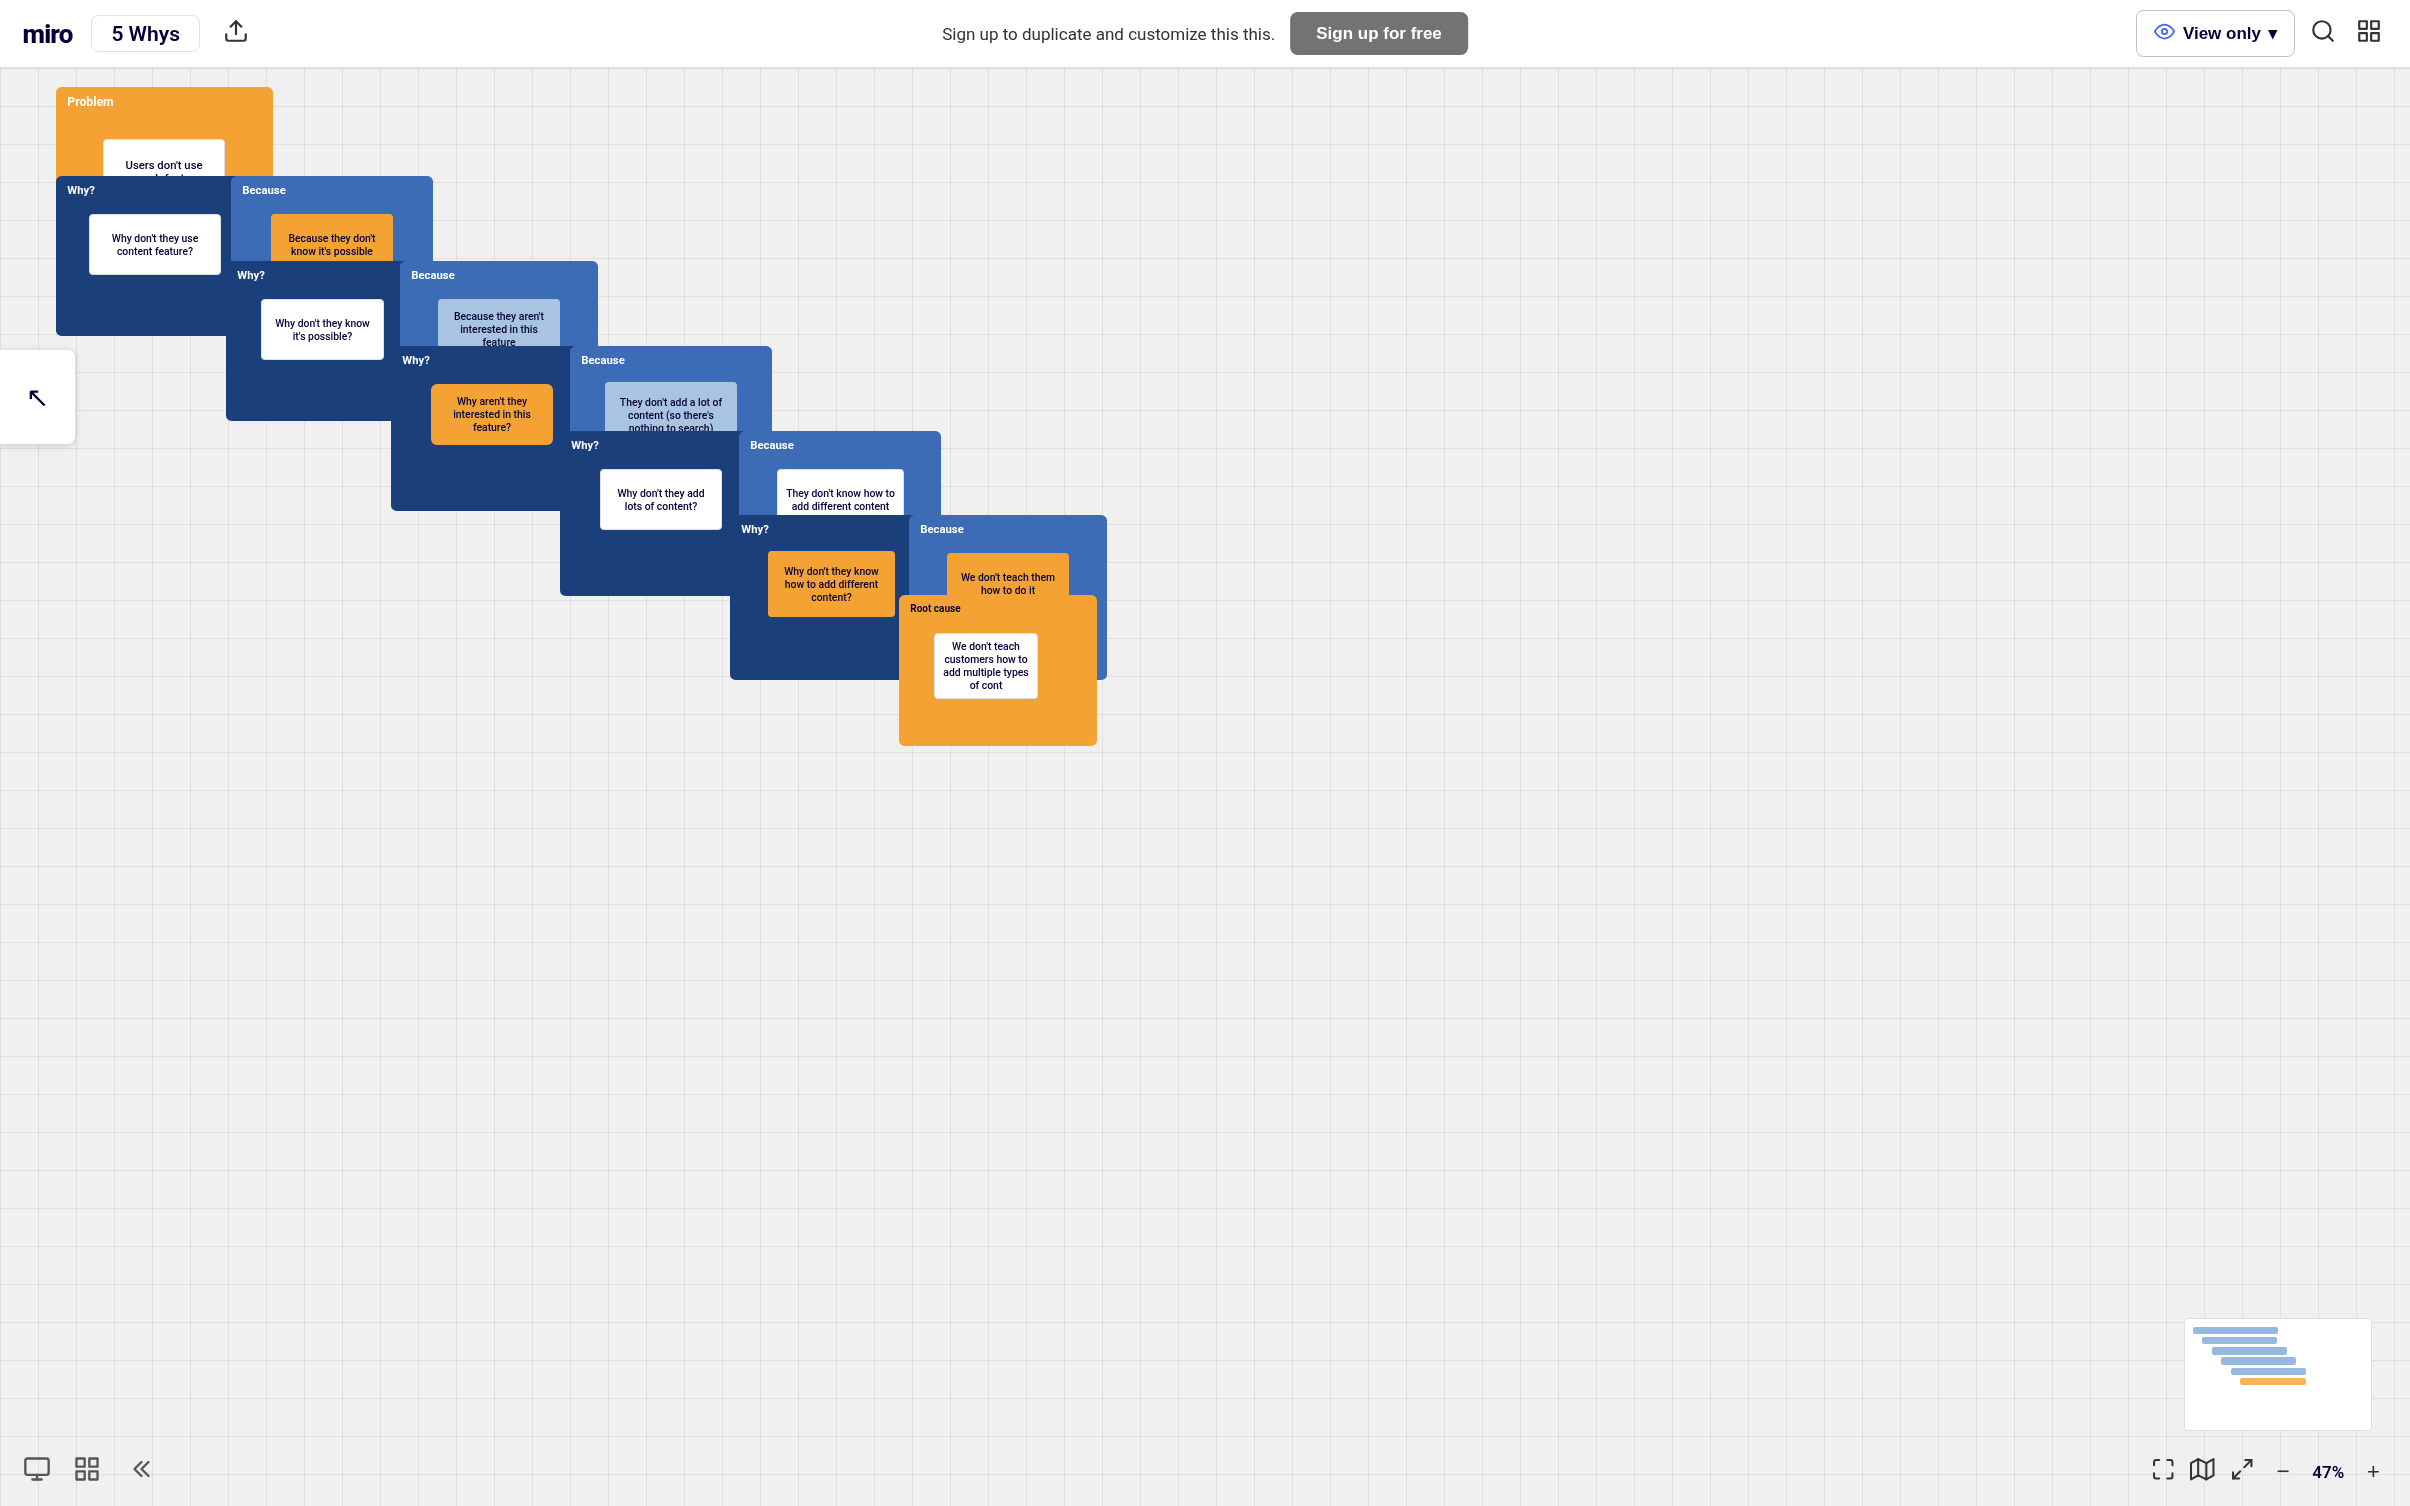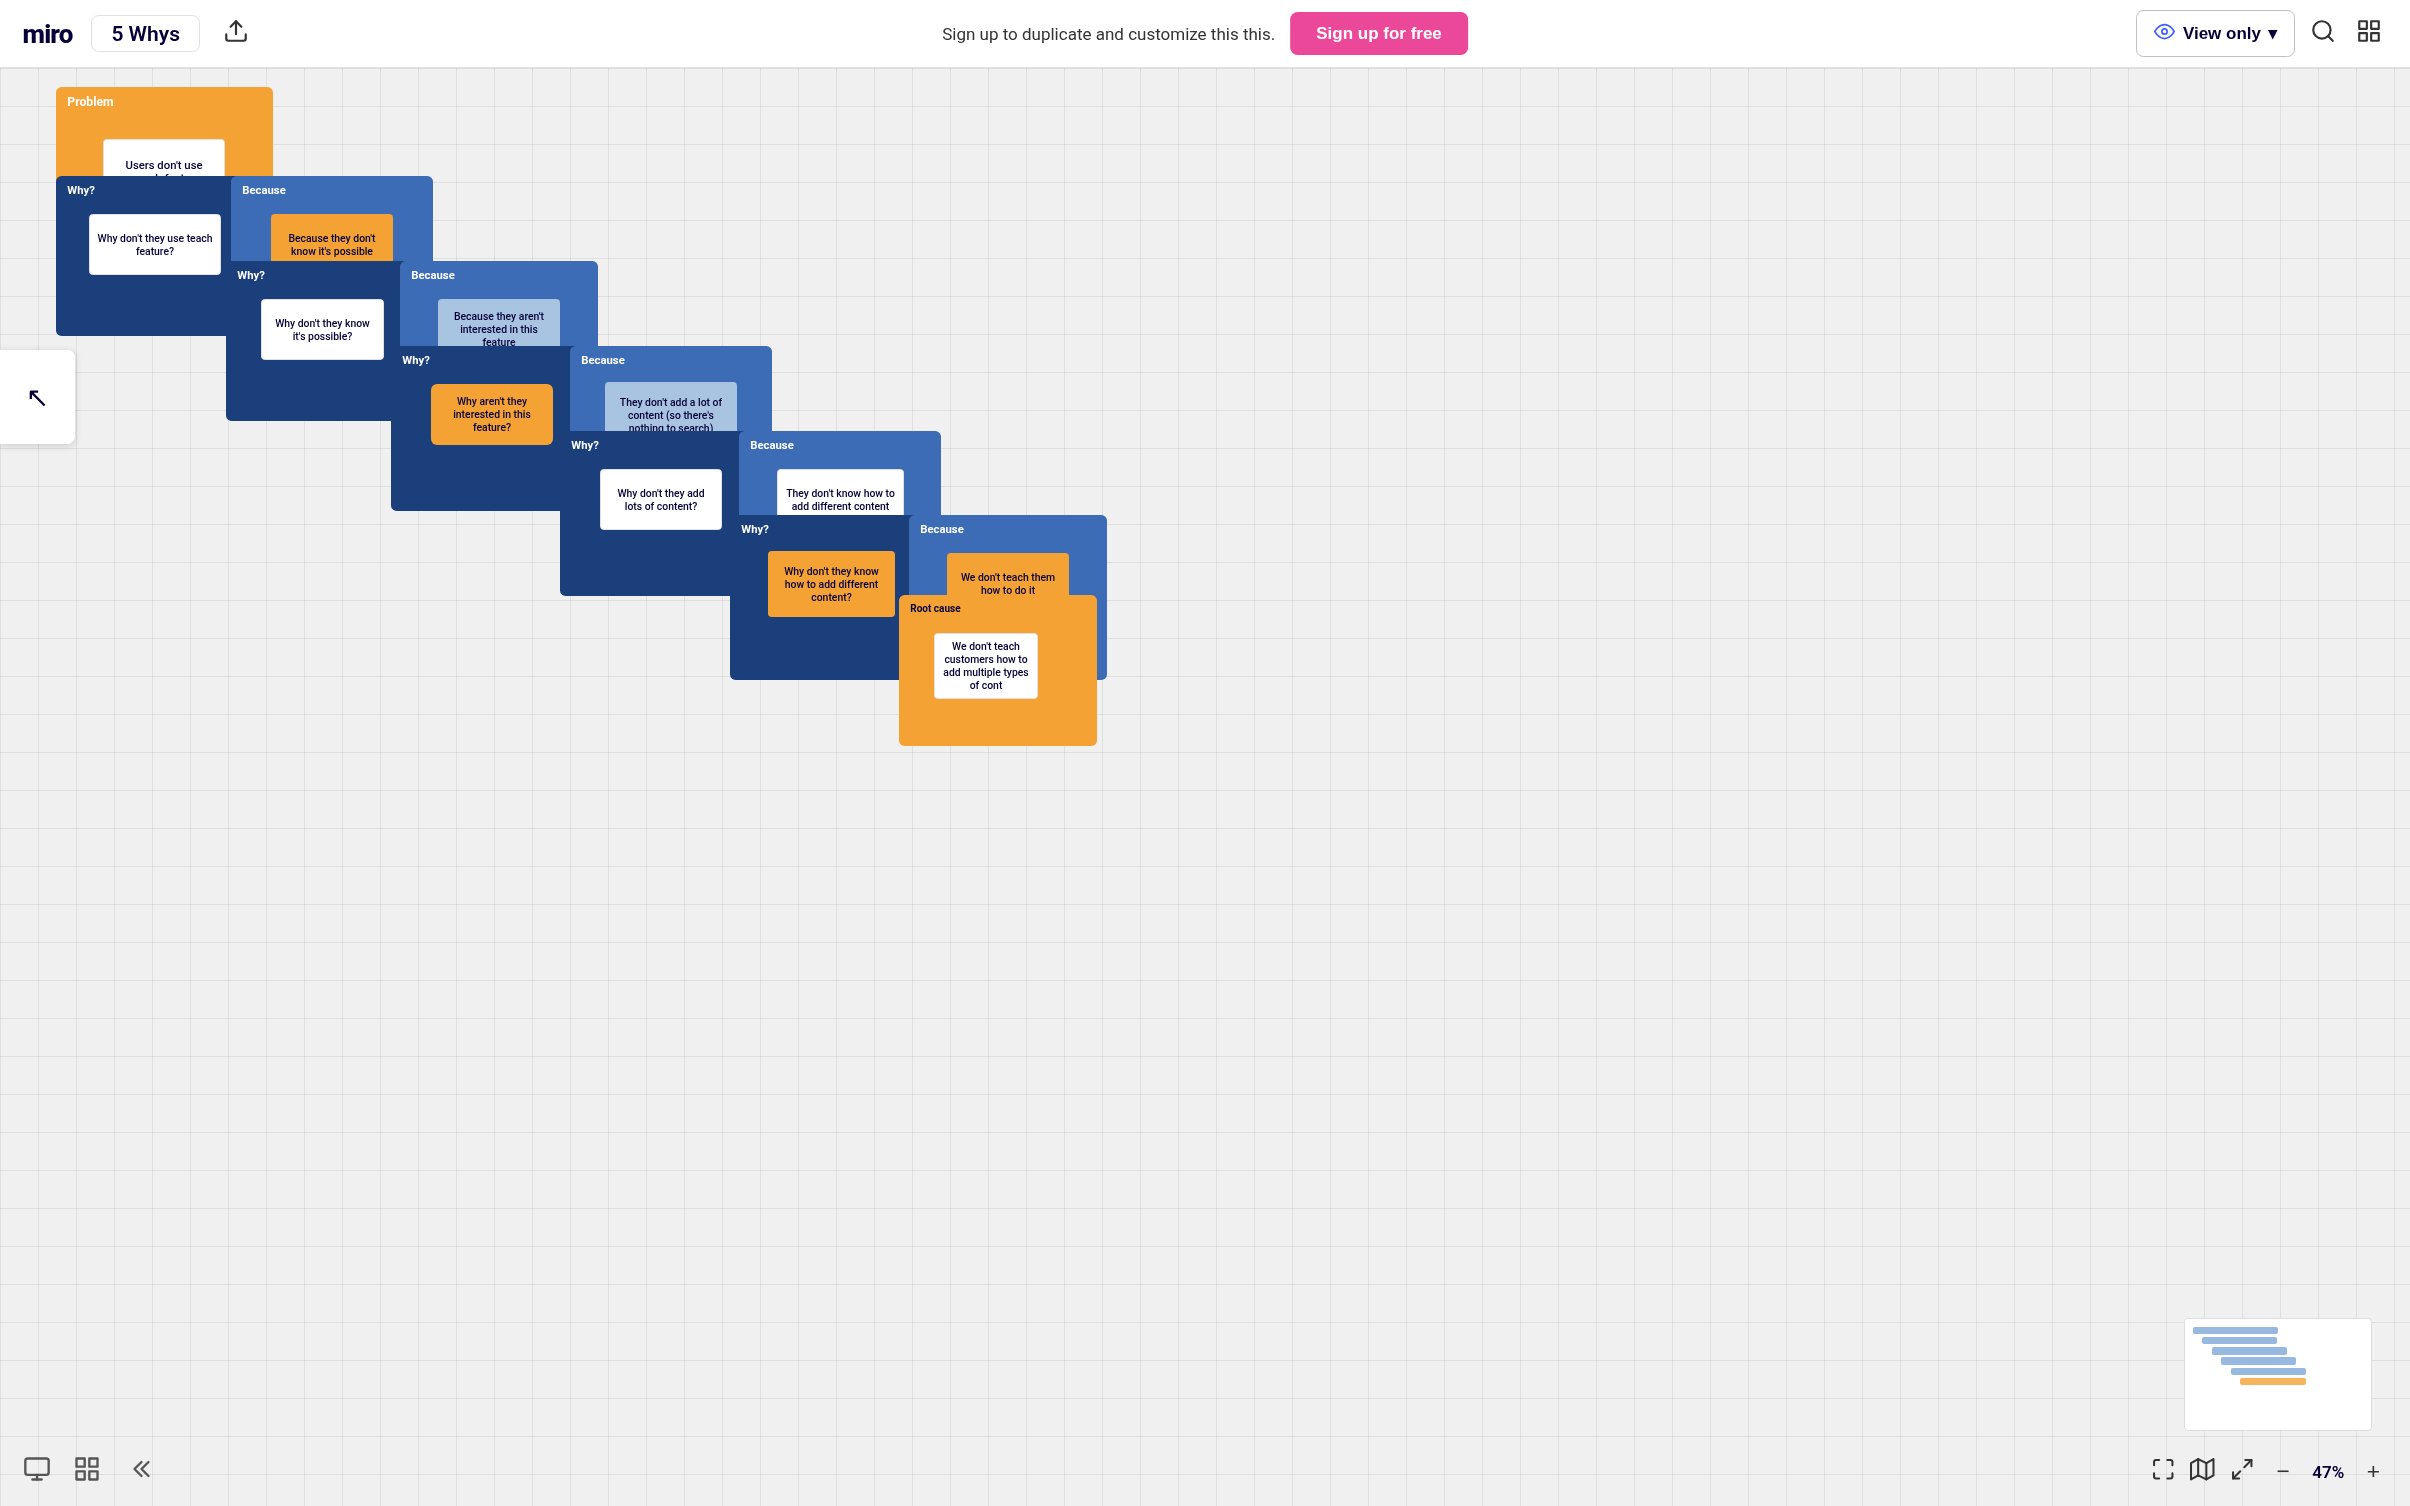--- a/index.html
+++ b/index.html
@@ -53,21 +53,21 @@
       display: flex;
       align-items: center;
       gap: 15px;
       font-size: 17px;
       color: #333;
       position: absolute;
       left: 50%;
       transform: translateX(-50%);
     }
     .signup-btn {
-      background: #ec4899;
+      background: #737373;
       color: #fff;
       border: none;
       border-radius: 7.5px;
       padding: 11.3px 26px;
       font-size: 17px;
       font-weight: 600;
       cursor: pointer;
     }
     .header-right {
       display: flex;
@@ -282,21 +282,21 @@
   <div style="position:absolute; top:19px; left:56px; width:217px; height:188px; background:#f4a234; border-radius:5.6px;">
     <span class="block-label">Problem</span>
     <div class="sticky sticky-white" style="width:122px; height:66px; top:52px; left:47px; font-size:11.3px;">
       <span>Users don't use search feature</span>
     </div>
   </div>
 
   <div style="position:absolute; top:108px; left:56px; width:198px; height:160px; background:#1a3f7a; border-radius:5.6px;">
     <span class="block-label" style="font-size:11.3px;">Why?</span>
     <div class="sticky sticky-white" style="width:132px; height:61px; top:38px; left:33px; font-size:10.4px;">
-      <span>Why don't they use teach feature?</span>
+      <span>Why don't they use content feature?</span>
     </div>
   </div>
 
   <div style="position:absolute; top:108px; left:231px; width:202px; height:160px; background:#3b6cb5; border-radius:5.6px;">
     <span class="block-label" style="font-size:11.3px;">Because</span>
     <div class="sticky sticky-orange" style="width:122px; height:61px; top:38px; left:40px; font-size:10.4px;">
       <span>Because they don't know it's possible</span>
     </div>
   </div>
 

